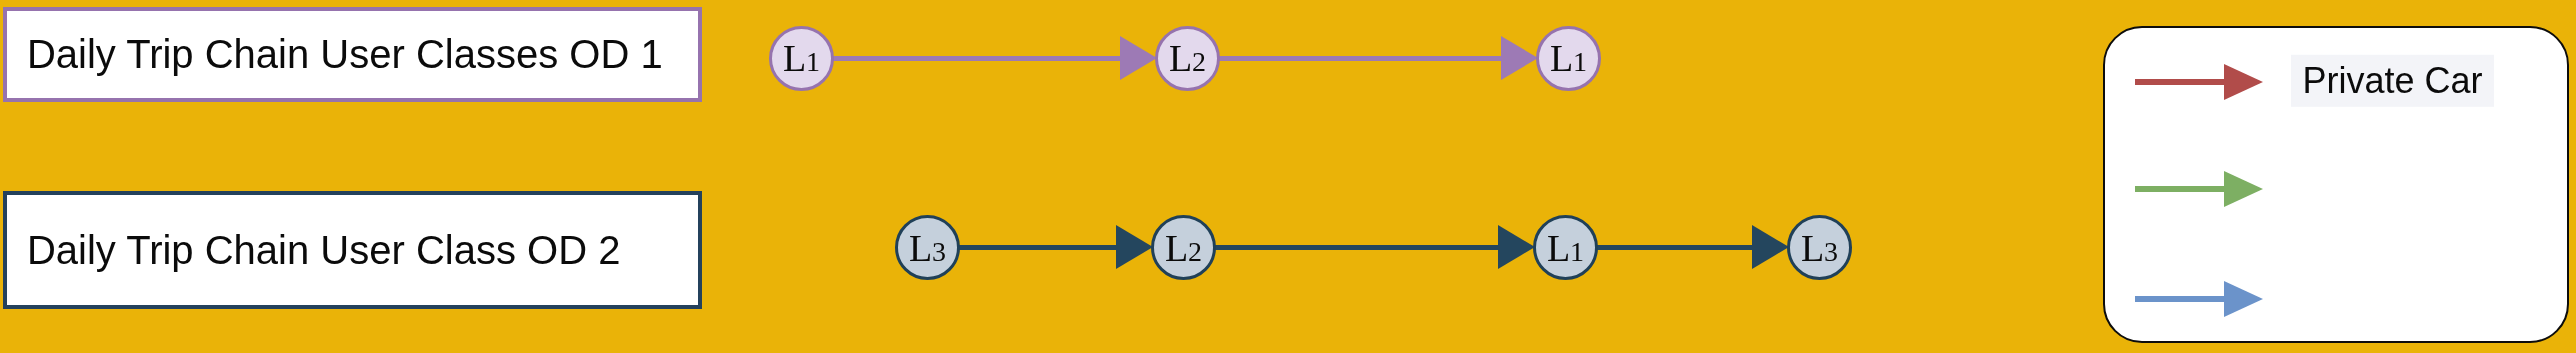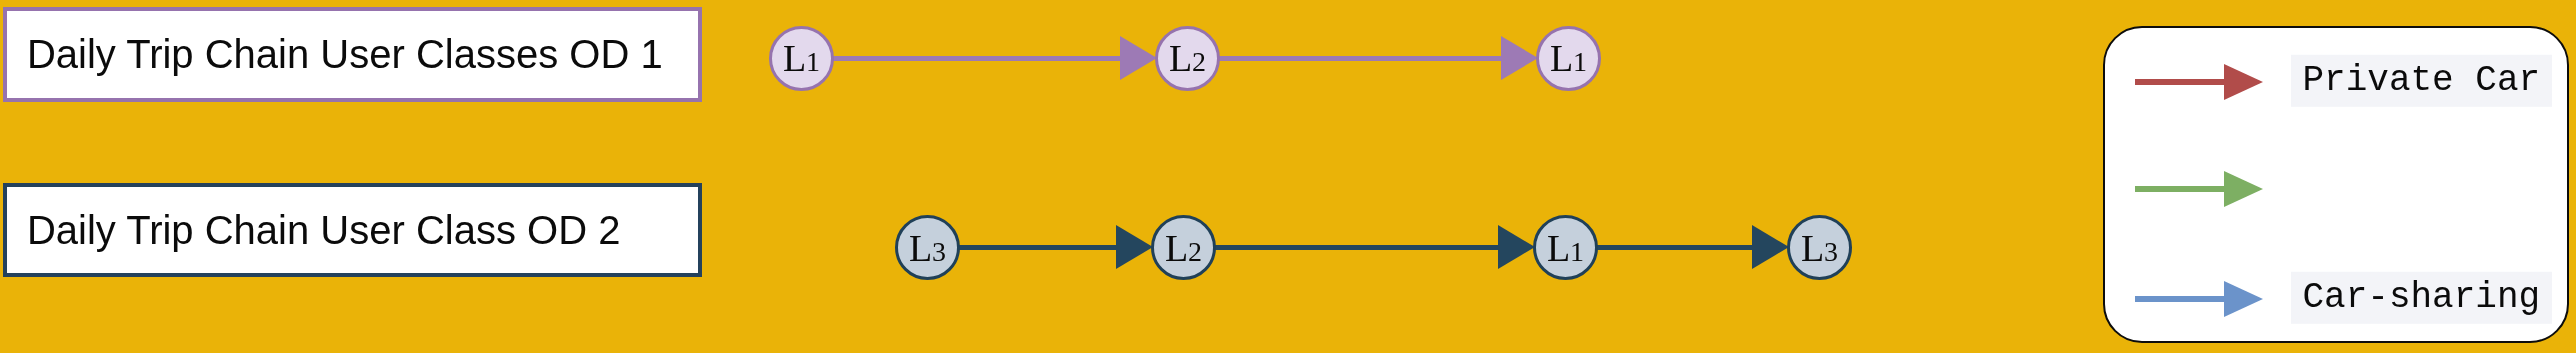--- a/index.html
+++ b/index.html
@@ -17,21 +17,21 @@
     display:flex;align-items:center;
     padding-left:20.4px;
   }
   .title-box span{
     font-size:40px;
     color:#0b0b0b;
     letter-spacing:0px;
     white-space:nowrap;
   }
   #od1-box{left:2.5px;top:7px;width:699px;height:95px;border:4.5px solid #9673ae;}
-  #od2-box{left:2.5px;top:183px;width:699px;height:94px;border:4.5px solid #24415c;}
+  #od2-box{left:2.5px;top:191px;width:699px;height:118px;border:4.5px solid #24415c;}
   .node{
     position:absolute;
     box-sizing:border-box;
     border-radius:50%;
     display:flex;align-items:center;justify-content:center;
     font-family:"Liberation Serif","DejaVu Serif",serif;
     color:#0b0b0b;
     z-index:3;
   }
   .node .base{font-size:38px;line-height:1;}
@@ -55,21 +55,21 @@
   .legend-line{position:absolute;z-index:1;}
   .legend-head{
     position:absolute;z-index:2;
     width:0;height:0;
     border-top:18.5px solid transparent;
     border-bottom:18.5px solid transparent;
   }
   .legend-label{
     position:absolute;
     transform:translateY(-52%);
-    font-family:Liberation Mono, monospace;
+    font-family:Liberation Sans, sans-serif;
     font-size:36px;
     color:#0b0b0b;
     background:#f3f4f8;
     padding:6.4px 11.5px;
     white-space:nowrap;
     line-height:1.1;
   }
 </style>
 </head>
 <body>
@@ -127,15 +127,14 @@
 
   <div class="legend"></div>
 
 <div class="legend-line" style="left: 2135px; top: 79px; width: 90px; height: 6.4px; background: rgb(177, 76, 74);"></div>
     <div class="legend-head" style="left: 2224px; top: 64px; border-left: 39px solid rgb(177, 76, 74);"></div>
     <div class="legend-label" style="left: 2291px; top: 82px;">Private Car</div>
     <div class="legend-line" style="left: 2135px; top: 186px; width: 90px; height: 6.4px; background: rgb(125, 175, 99);"></div>
     <div class="legend-head" style="left: 2224px; top: 171px; border-left: 39px solid rgb(125, 175, 99);"></div>
     <div class="legend-line" style="left: 2135px; top: 296px; width: 90px; height: 6.4px; background: rgb(107, 147, 202);"></div>
     <div class="legend-head" style="left: 2224px; top: 281px; border-left: 39px solid rgb(107, 147, 202);"></div>
-    <div class="legend-label" style="left: 2291px; top: 299px;">Car-sharing</div>
   </div>
 
 
 </body></html>

